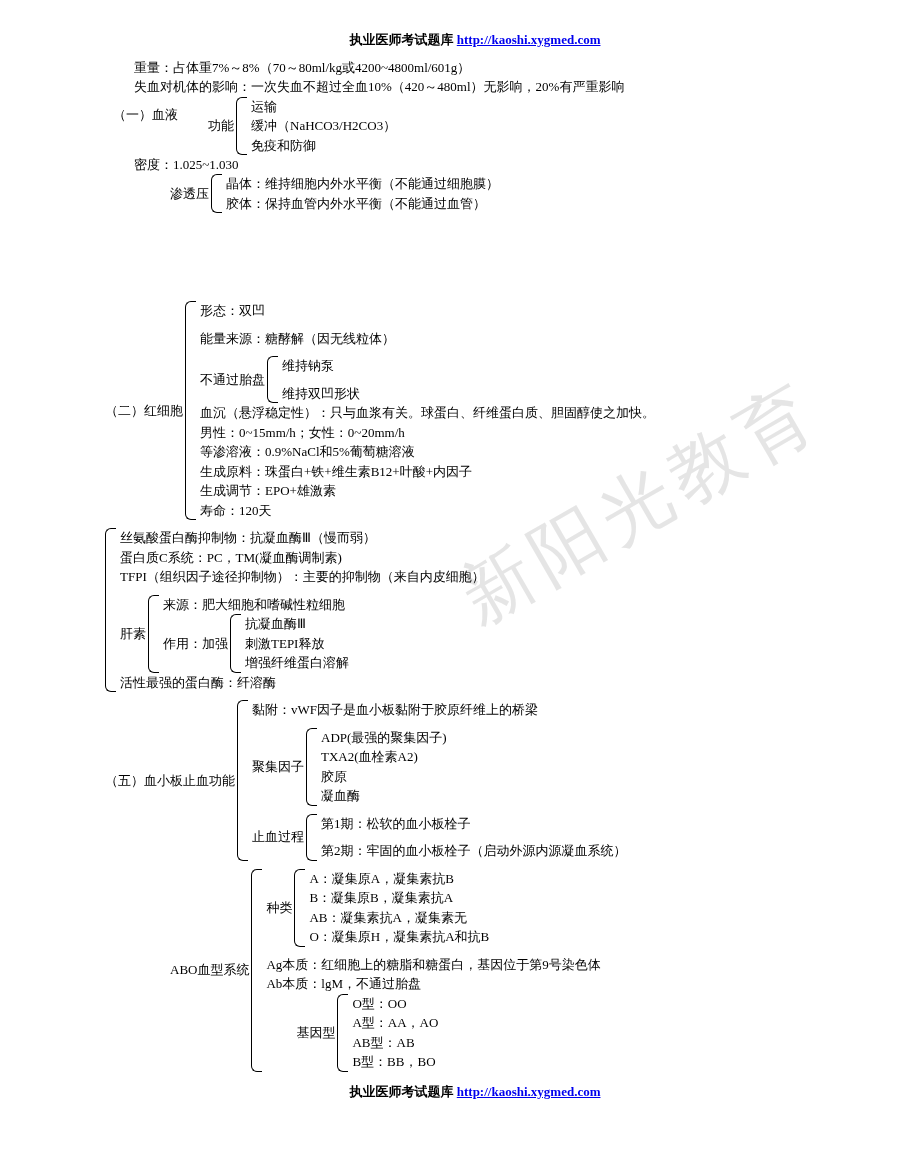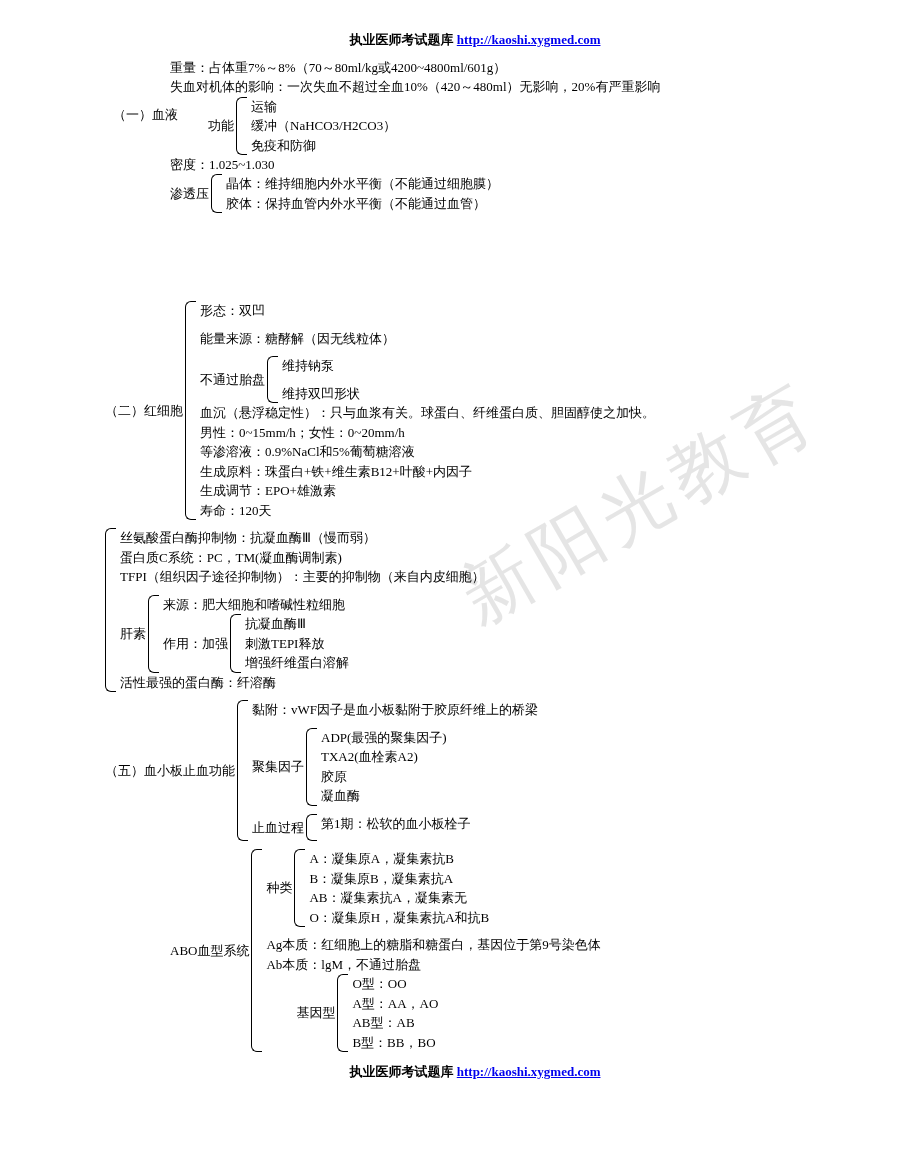--- a/index.html
+++ b/index.html
@@ -24,21 +24,21 @@
   .header a, .footer a {
     color: #0000EE;
     text-decoration: underline;
     text-align: right;
   }
   .footer {
     text-align: center;
     font-weight: bold;
     margin-top: 10px;
   }
-  .indent3 { margin-left: 80px; font-family: Liberation Serif, serif; }
+  .indent3 { margin-left: 44px; font-family: Liberation Serif, serif; }
   .line { white-space: pre; }
   .section-gap { height: 40px; }
   .small-gap { height: 8px; }
   
   .watermark {
     position: absolute;
     right: 80px;
     top: 450px;
     font-size: 72px;
     color: #ccc;
@@ -199,20 +199,21 @@
         <div class="row">凝血酶</div>
       </div>
     </div>
     <div class="small-gap"></div>
     <div class="bracket-group">
       <div class="bracket-label">止血过程</div>
       <div class="bracket-left"></div>
       <div class="bracket-body">
         <div class="row">第1期：松软的血小板栓子</div>
         <div class="small-gap"></div>
+        <div class="row">第2期：牢固的血小板栓子（启动外源内源凝血系统）</div>
       </div>
     </div>
   </div>
 </div>
 
 <div class="small-gap"></div>
 
 <div class="bracket-group" style="margin-left:80px">
   <div class="bracket-label">ABO血型系统</div>
   <div class="bracket-left"></div>

